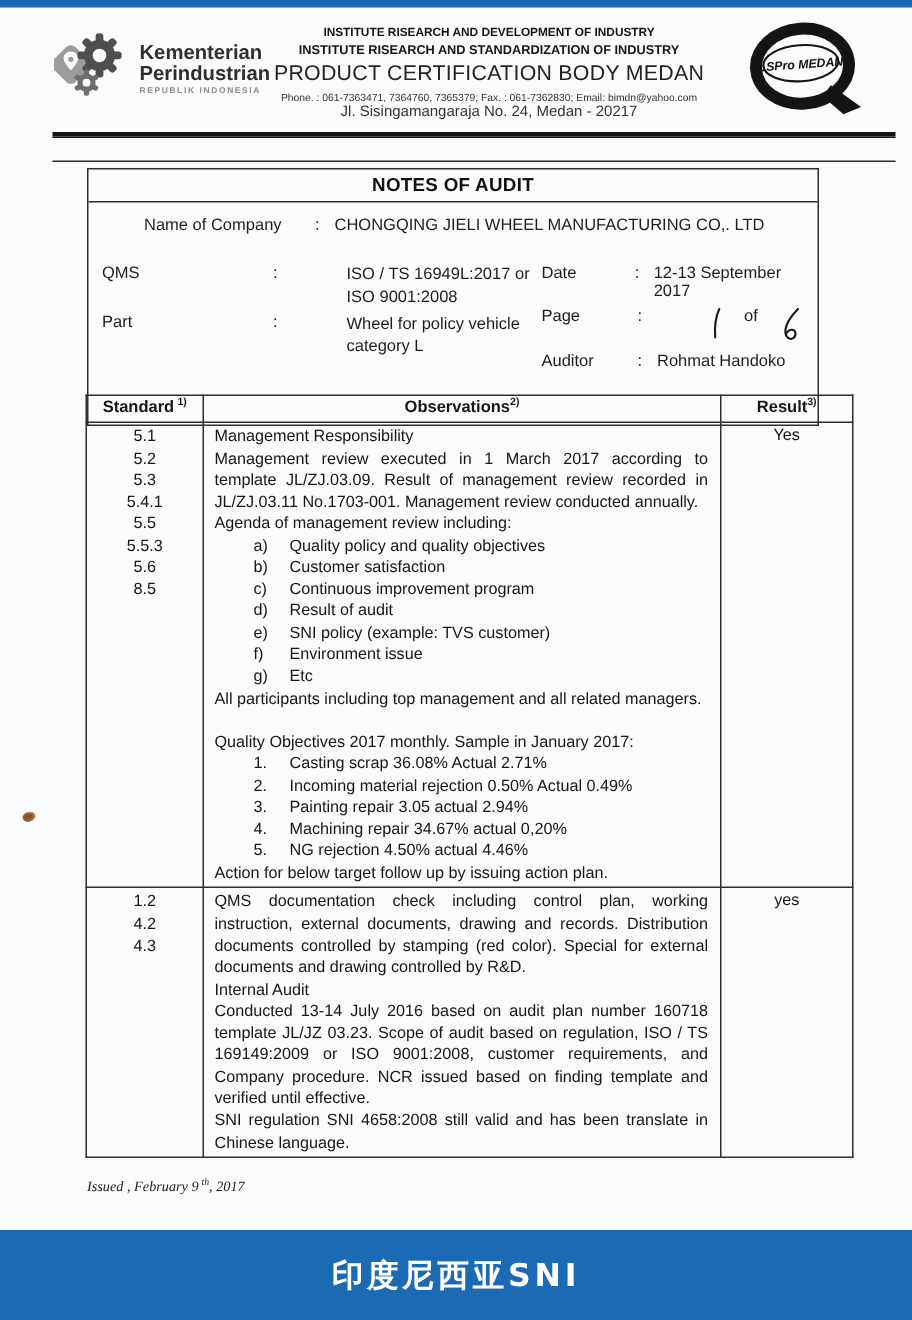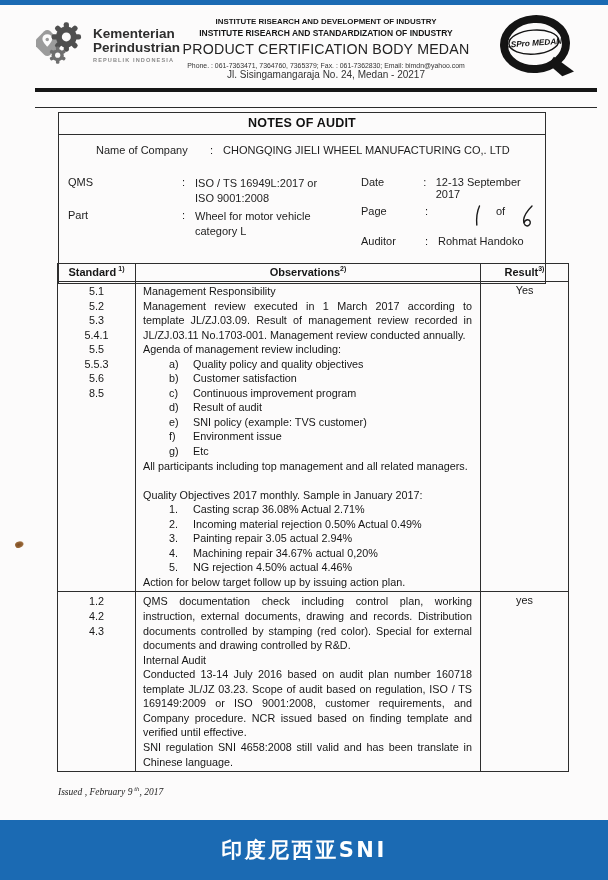--- a/index.html
+++ b/index.html
@@ -42,21 +42,21 @@
   .f-label { width:114px; }
   .f-colon { width:13px; }
   .f-val { }
   .pos-company { top:9px;  left:9px;margin-left:28px; }
   .pos-qms     { top:41px; left:9px; }
   .pos-part    { top:74px; left:9px; }
   .pos-date    { top:41px; left:302px; }
   .pos-page    { top:70px; left:302px; }
   .pos-auditor { top:100px; left:302px; }
   .pos-date .f-label, .pos-page .f-label, .pos-auditor .f-label { width:64px; }
-  .two-line { line-height:15px; }
+  .two-line { line-height:15px;margin-left:36px; }
   .page-val { display:flex; align-items:flex-start; gap:6px; padding-left:34px; }
   .page-val .of-word { padding:0 8px; }
   .hand-num svg { display:block; }
 
   
   .audit-table { position:absolute; top:263px; left:57px; border-collapse:collapse;
     width:511px; table-layout:fixed; font-size:10.8px; color:#161616; }
   .audit-table col.c-std { width:78px; }
   .audit-table col.c-obs { width:345px; }
   .audit-table col.c-res { width:88px; }
@@ -204,21 +204,21 @@
         <span class="f-val two-line">
           <span>ISO / TS 16949L:2017 or</span><br>
           <span>ISO  9001:2008</span>
         </span>
       </div>
 
       <div class="f-row pos-part">
         <span class="f-label">Part</span>
         <span class="f-colon">:</span>
         <span class="f-val two-line">
-          <span>Wheel for motor vehicle</span><br>
+          <span>Wheel for policy vehicle</span><br>
           <span>category L</span>
         </span>
       </div>
 
       <div class="f-row pos-date">
         <span class="f-label">Date</span>
         <span class="f-colon">:</span>
         <span class="f-val">12-13 September 2017</span>
       </div>
 

